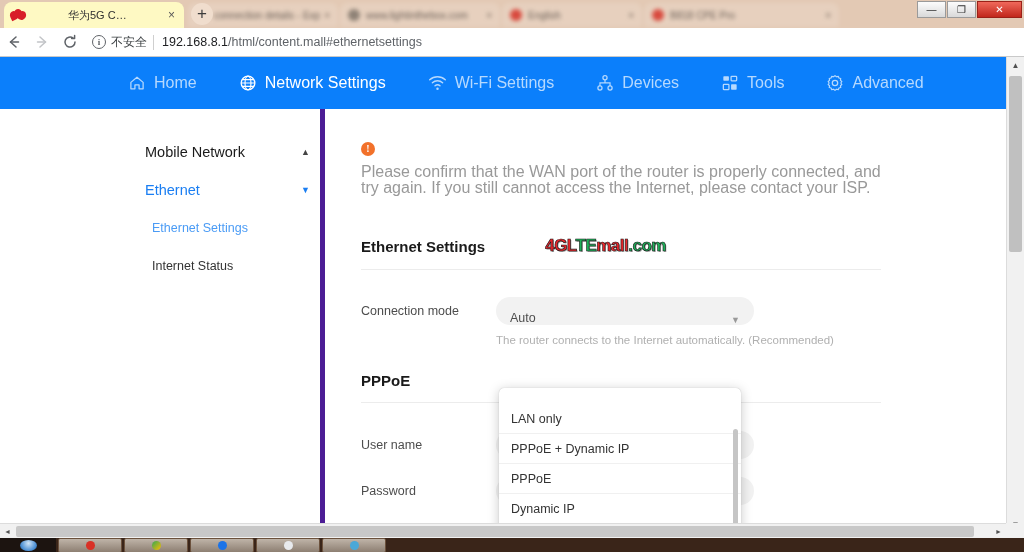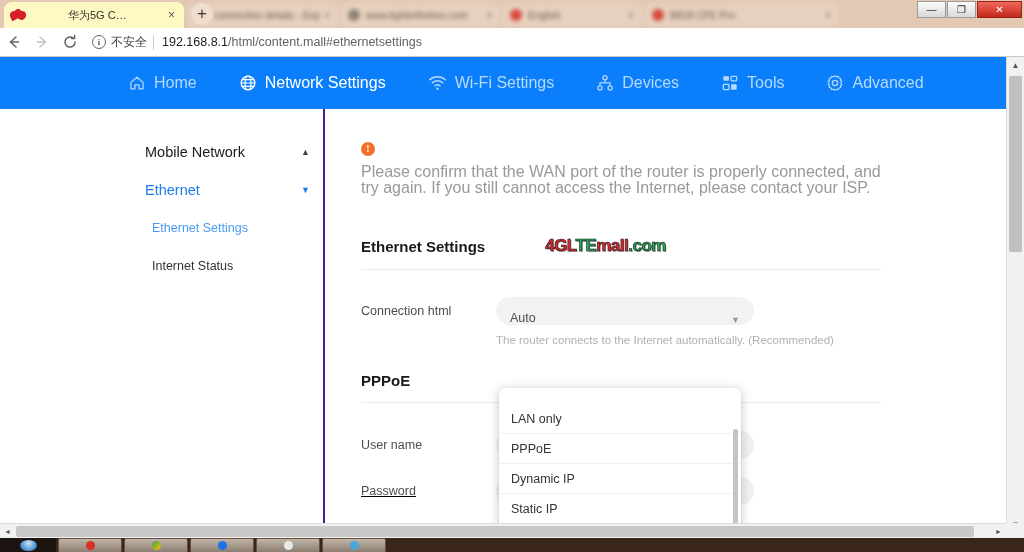--- a/index.html
+++ b/index.html
@@ -140,21 +140,21 @@
     color: #b6d9fe; font-size: 16px;
     margin-right: 42px; white-space: nowrap;
   }
   .nav-item.active { color: #ffffff; }
   .nav-item .nicon { margin-right: 8px; display: flex; align-items: center; }
   .nav-item:first-child { margin-left: 128px; }
 
   .body-wrap { position: absolute; left: 0; top: 52px; width: 1006px; height: 424px; }
   .sidebar {
     position: absolute; left: 0; top: 0; width: 325px; height: 424px;
-    border-right: 2px solid #4c1d95;
+    border-right: 5px solid #4c1d95;
     box-sizing: border-box;
   }
   .side-group {
     display: flex; align-items: center; justify-content: space-between;
     width: 165px; margin-left: 145px;
     font-size: 14.5px;
   }
   .side-group.g1 { margin-top: 35px; color: #1a1a1a; }
   .side-group.g2 { margin-top: 22px; color: #1a7ef2; }
   .side-sub {
@@ -464,21 +464,21 @@
         </div>
         <div class="alert-desc">Please confirm that the WAN port of the router is properly connected, and try again. If you still cannot access the Internet, please contact your ISP.</div>
 
         <div class="section-head">
           <span>Ethernet Settings</span>
           <span class="watermark"><span class="wm-r">4GL</span><span class="wm-g">TE</span><span class="wm-r">mall</span><span class="wm-g">.com</span></span>
         </div>
         <div class="hr"></div>
 
         <div class="field-row" style="margin-top:27px;">
-          <div class="field-label">Connection html</div>
+          <div class="field-label">Connection mode</div>
           <div class="field-ctrl">
             <div class="pill">
               <span class="pill-val">Auto</span>
               <span class="pill-caret">▼</span>
             </div>
           </div>
         </div>
         <div class="hint">The router connects to the Internet automatically. (Recommended)</div>
 
         <div class="section-head" style="margin-top:26px;">
@@ -488,34 +488,35 @@
 
         <div class="field-row" style="margin-top:28px;">
           <div class="field-label">User name</div>
           <div class="field-ctrl">
             <div class="pill">
               <span class="pill-val"></span>
             </div>
           </div>
         </div>
 
-        <div class="field-row" style="margin-top:18px;text-decoration:underline;">
+        <div class="field-row" style="margin-top:18px;">
           <div class="field-label">Password</div>
           <div class="field-ctrl">
             <div class="pill">
               <span class="pill-val dots">••••••••</span>
             </div>
           </div>
         </div>
 
       </div>
     </div>
 
     <div class="dropdown">
       <div class="dd-item">LAN only</div>
+      <div class="dd-item">PPPoE + Dynamic IP</div>
       <div class="dd-item">PPPoE</div>
       <div class="dd-item">Dynamic IP</div>
       <div class="dd-item">Static IP</div>
       <div class="dd-scroll-track">
         <div class="dd-scroll-thumb"></div>
       </div>
     </div>
   </div>
 
   <div class="vscroll">

